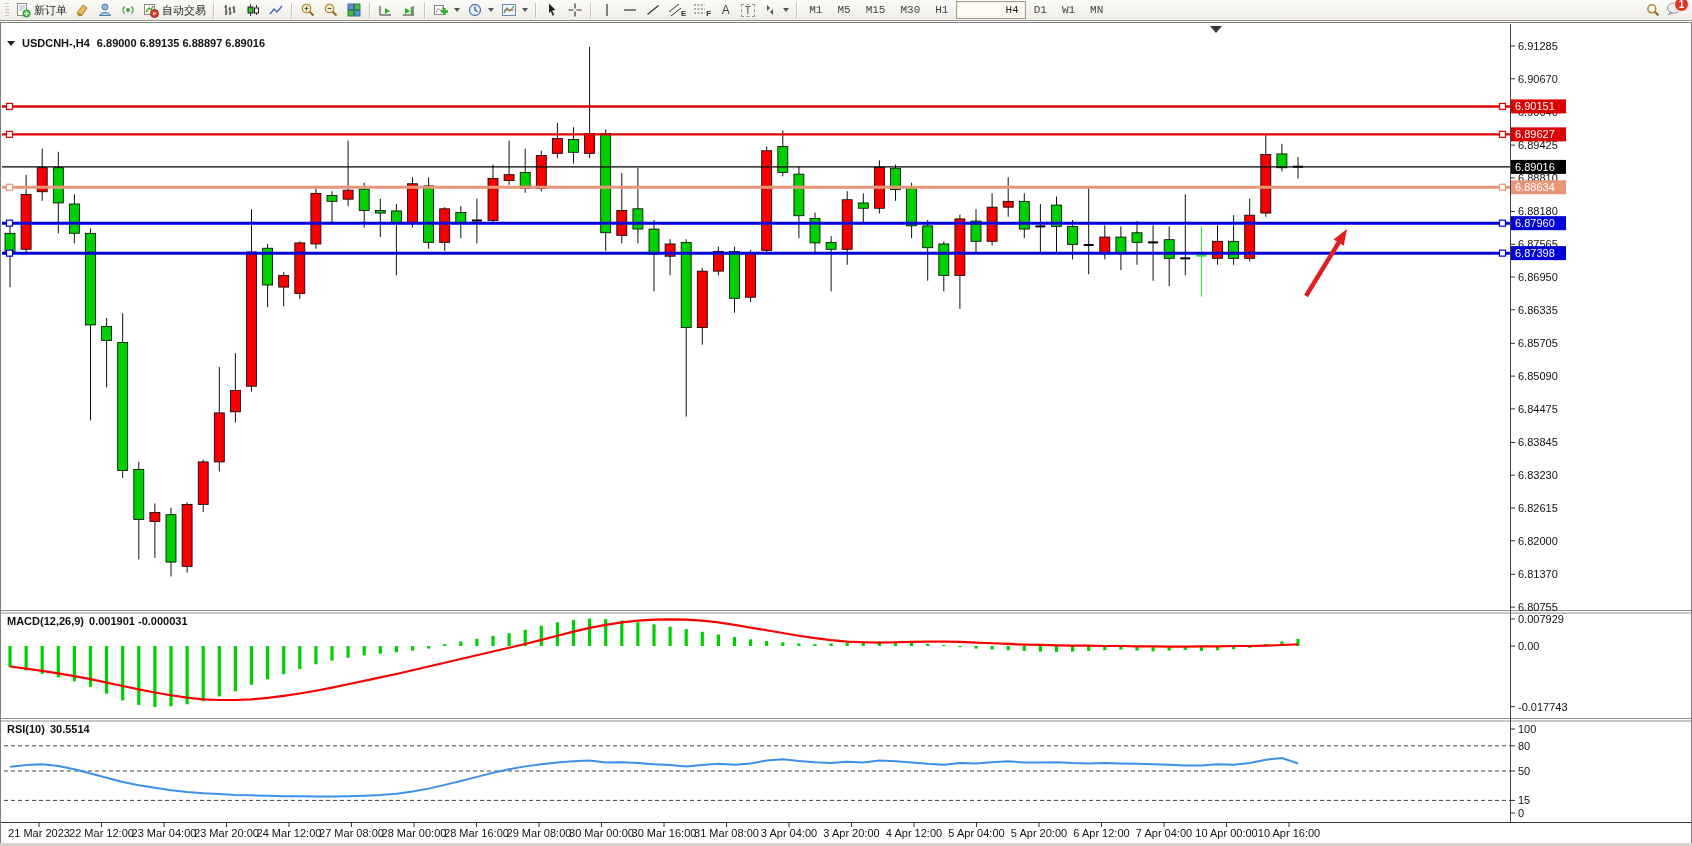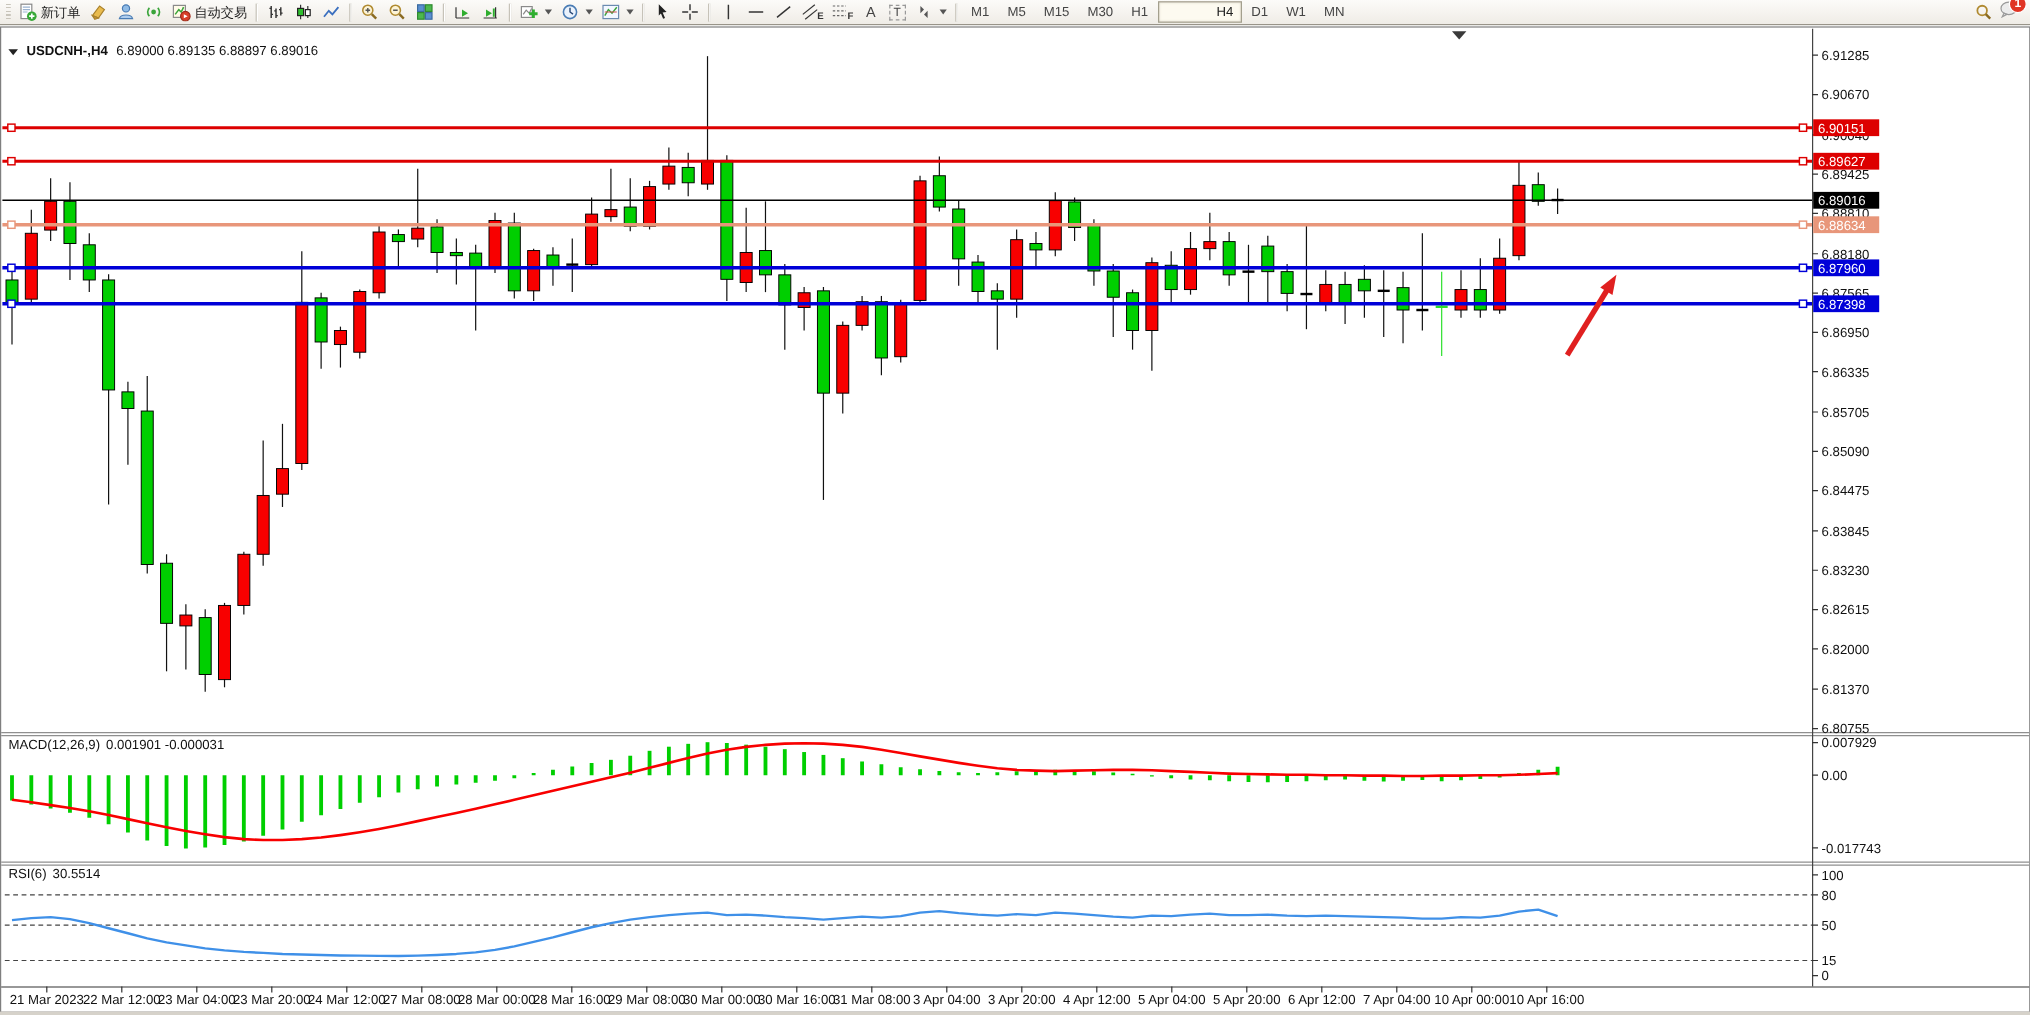--- a/index.html
+++ b/index.html
@@ -14,31 +14,31 @@
       font:11px "Liberation Sans",sans-serif;color:#222;cursor:default;}
   .tb svg{display:block;}
   .sep{width:1px;height:15px;background:#c6c2b8;margin:0 3px;border-right:1px solid #fff;}
   .handle{width:4px;height:14px;margin:0 2px;
       background:repeating-linear-gradient(to bottom,#c9c5bb 0 1px,rgba(0,0,0,0) 1px 3px);}
   .caret{width:0;height:0;border-left:3px solid transparent;border-right:3px solid transparent;
       border-top:4px solid #555;margin-left:2px;}
   .glyph{font-weight:700;font-size:11px;color:#333;}
   #tf-group{display:flex;align-items:center;gap:1px;}
   .tf{padding:2px 6px;font-size:11px;color:#444;border:1px solid transparent;background:transparent;
-      font-family:Liberation Sans, sans-serif;}
+      font-family:Liberation Mono, monospace;}
   .tf.active{background:#fdfaf0;border:1px solid #a39f8e;box-shadow:inset 0 0 2px #d8d4c4;color:#222;padding-left:48px;}
   #tb-spacer{flex:1;}
   #chat-wrap{position:relative;margin-right:6px;}
   #chat-badge{position:absolute;top:-3px;right:-6px;background:#e03424;color:#fff;font-size:10px;
       font-weight:700;border-radius:8px;min-width:13px;height:13px;line-height:13px;text-align:center;
       border:1px solid #fff;}
   
   #chart-window{position:absolute;left:0;top:22px;width:1692px;height:824px;}
   #chart-svg{position:absolute;left:0;top:-22px;width:1692px;height:846px;}
-  .overlay-label{position:absolute;font-size:11px;color:#111;white-space:nowrap;z-index:3;}
+  .overlay-label{position:absolute;font-size:11px;color:#111;white-space:nowrap;z-index:3;font-weight:bold;}
   #chart-title{left:7px;top:15px;display:flex;align-items:center;gap:7px;font-weight:700;}
   #title-tri{width:0;height:0;border-left:4px solid transparent;border-right:4px solid transparent;
       border-top:5px solid #222;}
   #macd-label{left:7px;top:593px;}
   #rsi-label{left:7px;top:701px;}
   .lblval{margin-left:5px;}
 </style>
 </head>
 <body>
 
@@ -694,22 +694,22 @@
       <text x="1164" y="837" font-size="11" fill="#111" font-family="&quot;Liberation Sans&quot;,sans-serif" text-anchor="middle">7 Apr 04:00</text>
       <line x1="1226.5" y1="822" x2="1226.5" y2="827" stroke="#333"></line>
       <text x="1226.5" y="837" font-size="11" fill="#111" font-family="&quot;Liberation Sans&quot;,sans-serif" text-anchor="middle">10 Apr 00:00</text>
       <line x1="1289" y1="822" x2="1289" y2="827" stroke="#333"></line>
       <text x="1289" y="837" font-size="11" fill="#111" font-family="&quot;Liberation Sans&quot;,sans-serif" text-anchor="middle">10 Apr 16:00</text>
     </svg>
 
   <div class="overlay-label" id="chart-title">
     <span id="title-tri"></span>
     <span>USDCNH-,H4</span>
-    <span style="font-weight:400;">6.89000 6.89135 6.88897 6.89016</span>
+    <span style="font-weight:700;">6.89000 6.89135 6.88897 6.89016</span>
   </div>
 
   <div class="overlay-label" id="macd-label">
     <span>MACD(12,26,9)</span><span class="lblval">0.001901 -0.000031</span>
   </div>
   <div class="overlay-label" id="rsi-label">
-    <span>RSI(6)</span><span class="lblval">30.5514</span>
+    <span>RSI(10)</span><span class="lblval">30.5514</span>
   </div>
 </div>
 
 </body></html>

